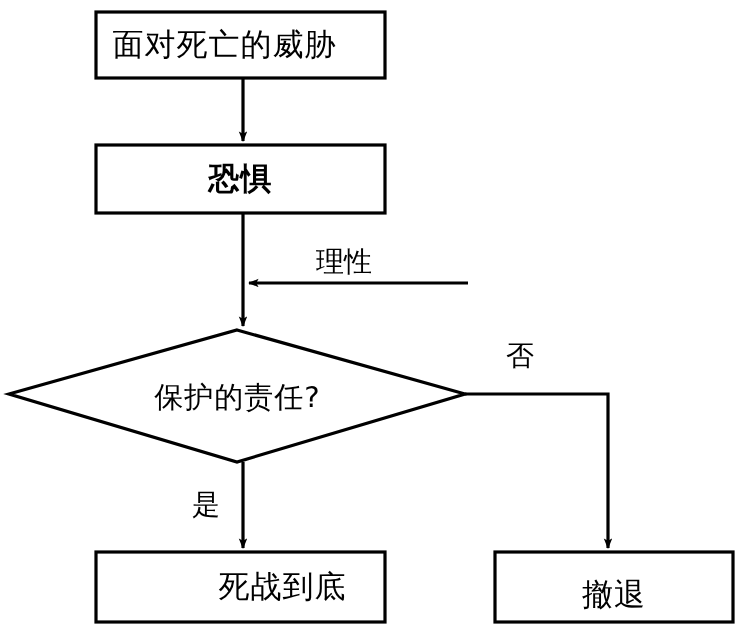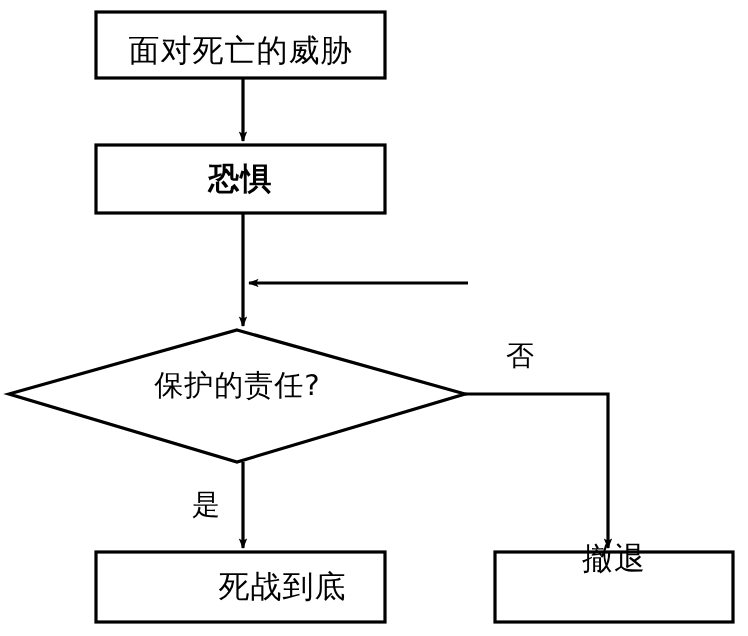--- a/index.html
+++ b/index.html
@@ -80,28 +80,29 @@
 
     <line x1="243" y1="213" x2="243" y2="326" stroke="#000000" stroke-width="3.2" marker-end="url(#arrowhead)"></line>
 
     <line x1="468" y1="283" x2="249" y2="283" stroke="#000000" stroke-width="3.2" marker-end="url(#arrowhead-left)"></line>
 
     <line x1="243" y1="462" x2="243" y2="548" stroke="#000000" stroke-width="3.2" marker-end="url(#arrowhead)"></line>
 
     <polyline points="465,394 608,394 608,548" fill="none" stroke="#000000" stroke-width="3.2" marker-end="url(#arrowhead)"></polyline>
   </svg>
 
-  <div class="node-label box-label" style="left:96px; top:12px; width:289px; height:66px;margin-top:6px;">面对死亡的威胁</div>
+  <div class="node-label box-label" style="left:80px; top:12px; width:289px; height:66px;">面对死亡的威胁</div>
 
   <div class="node-label box-label" style="left:96px; top:145px; width:289px; height:68px;font-weight:bold;">恐惧</div>
 
-  <div class="node-label diamond-label" style="left:60px; top:354px; width:355px; height:64px;">保护的责任?</div>
+  <div class="node-label diamond-label" style="left:60px; top:366px; width:355px; height:64px;">保护的责任?</div>
 
   <div class="node-label box-label" style="left:96px; top:552px; width:289px; height:70px;padding-left:42px;">死战到底</div>
 
-  <div class="node-label box-label" style="left:495px; top:524px; width:238px; height:70px;">撤退</div>
+  <div class="node-label box-label" style="left:495px; top:560px; width:238px; height:70px;">撤退</div>
 
+  <div class="edge-label" style="left:316px; top:243px;">理性</div>
 
   <div class="edge-label" style="left:192px; top:486px;">是</div>
 
   <div class="edge-label" style="left:506px; top:337px;">否</div>
 
 </div>
 
 </body></html>

